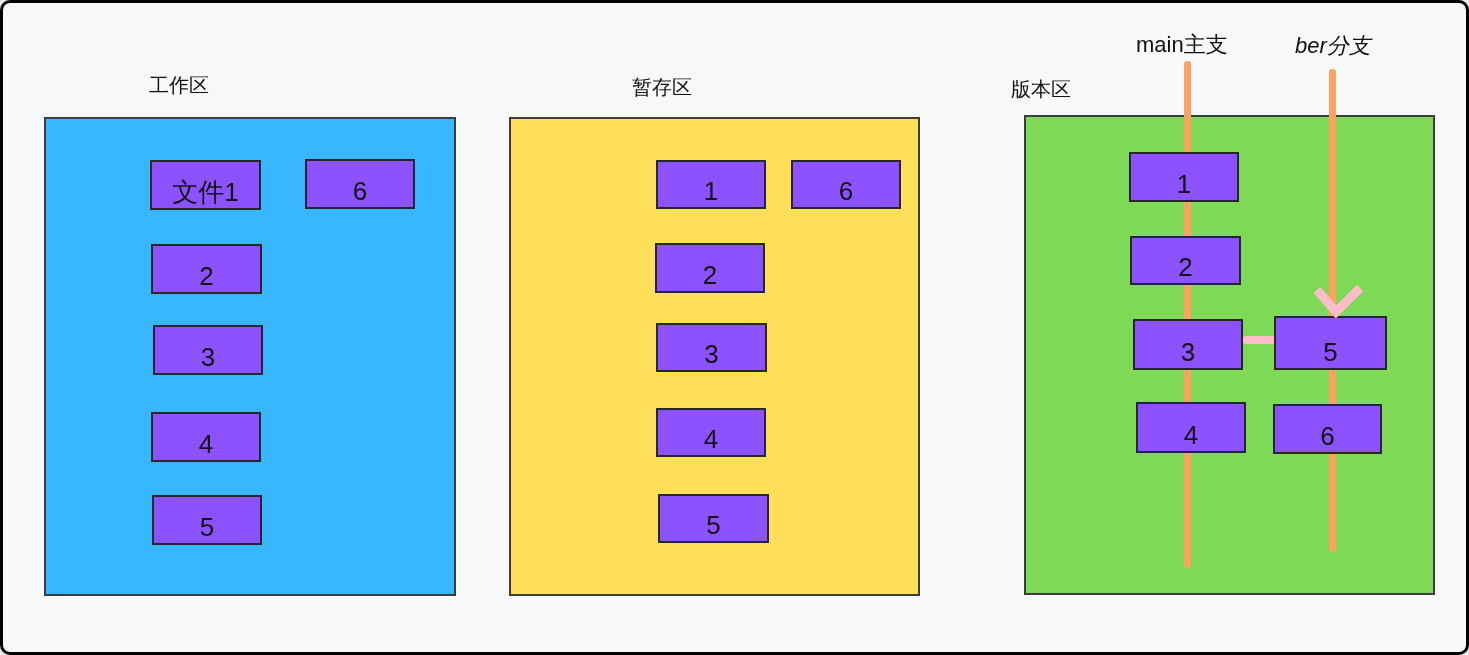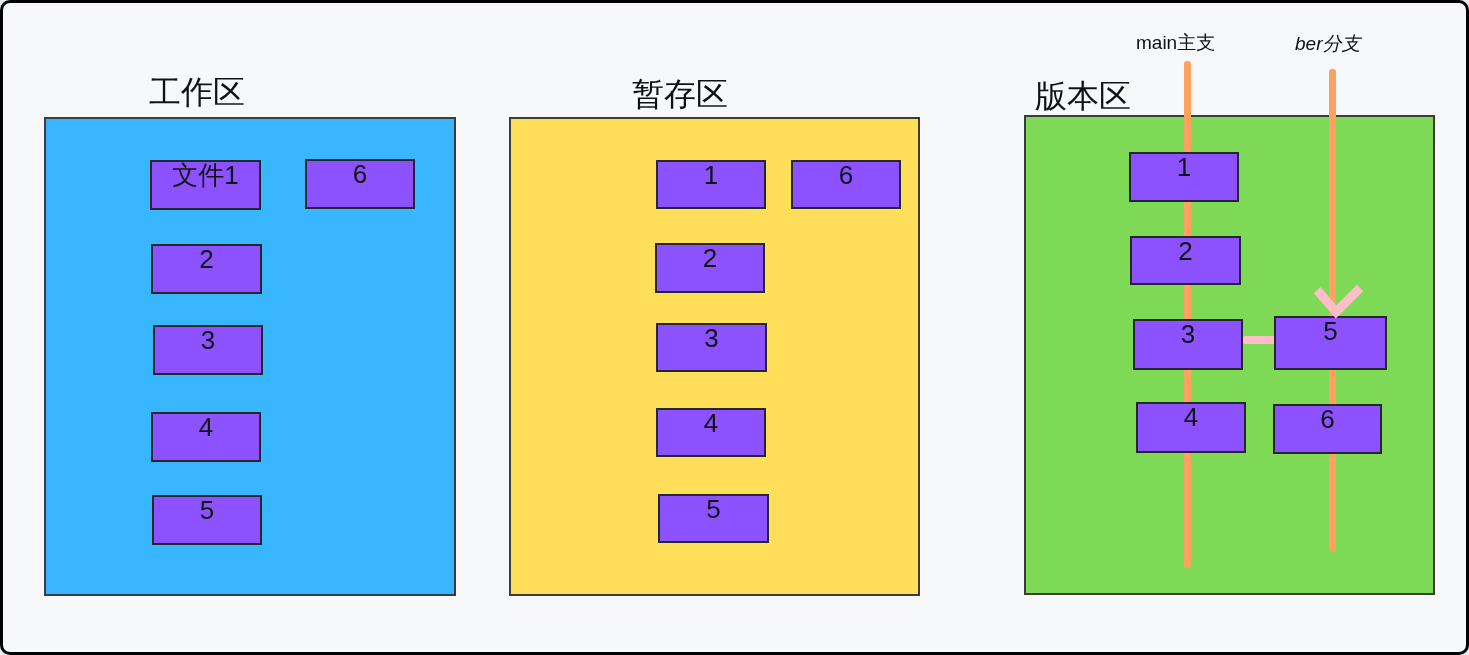--- a/index.html
+++ b/index.html
@@ -20,49 +20,50 @@
     color: var(--text, #111);
   }
   .panel {
     position: absolute;
     box-sizing: border-box;
     border: 2px solid var(--panel-border, #3c3c3c);
     z-index: 0;
   }
   .zone-title {
     position: absolute;
-    font-size: 32px;
+    font-size: 20px;
     line-height: 1.15;
     color: var(--text, #111);
     white-space: nowrap;
     z-index: 4;
   }
   .branch-label {
     position: absolute;
-    font-size: 19px;
+    font-size: 22px;
     line-height: 1.1;
     color: var(--text, #111);
     white-space: nowrap;
     z-index: 4;
   }
   .branch-line {
     position: absolute;
     width: 7px;
     border-radius: 3px;
     background: var(--branch-line, #ffa160);
     z-index: 1;
   }
   .file-box {
     position: absolute;
     box-sizing: border-box;
     background: var(--box-fill, #8c52ff);
     border: 2px solid var(--box-border, #26262b);
     display: flex;
+    align-items: flex-end;
     justify-content: center;
-    padding-bottom: 18px;
+    padding-bottom: 3px;
     font-size: 26px;
     line-height: 1;
     color: var(--text, #111);
     z-index: 2;
   }
   .merge-connector {
     position: absolute;
     left: 1240px;
     top: 333px;
     width: 32px;
@@ -82,21 +83,21 @@
 <body>
 
 <div id="canvas">
 
   <div class="panel" style="left: 41px; top: 114px; width: 412px; height: 479px; background: rgb(56, 182, 255);"></div>
   <div class="panel" style="left: 506px; top: 114px; width: 411px; height: 479px; background: rgb(255, 222, 89);"></div>
   <div class="panel" style="left: 1021px; top: 112px; width: 411px; height: 480px; background: rgb(126, 217, 87);"></div>
 
   <div class="zone-title" style="left:146px; top:71px;">工作区</div>
   <div class="zone-title" style="left:629px; top:73px;">暂存区</div>
-  <div class="zone-title" style="left:1032px; top:75px;">版本区</div>
+  <div class="zone-title" style="left:1008px; top:75px;">版本区</div>
 
   <div class="branch-label" style="left:1133px; top:30px;">main主支</div>
   <div class="branch-label" style="left:1292px; top:31px;font-style:italic;">ber分支</div>
 
   <div class="branch-line" style="left:1181px; top:58px; height:507px;"></div>
   <div class="branch-line" style="left:1326px; top:66px; height:483px;"></div>
 
   <div class="merge-connector"></div>
 
   <svg class="arrowhead-svg" width="58" height="36" viewBox="0 0 58 36">

